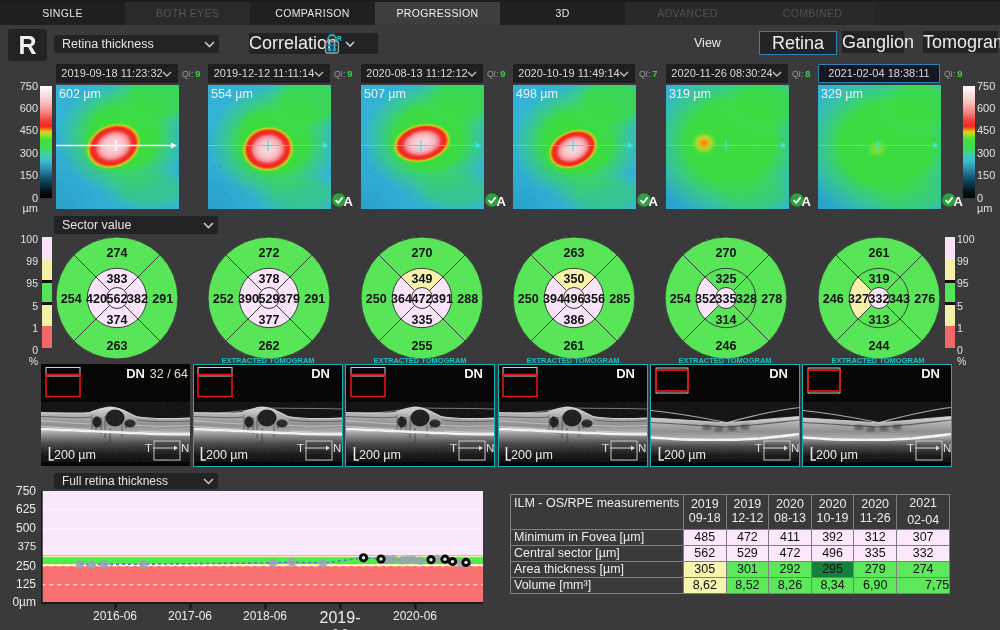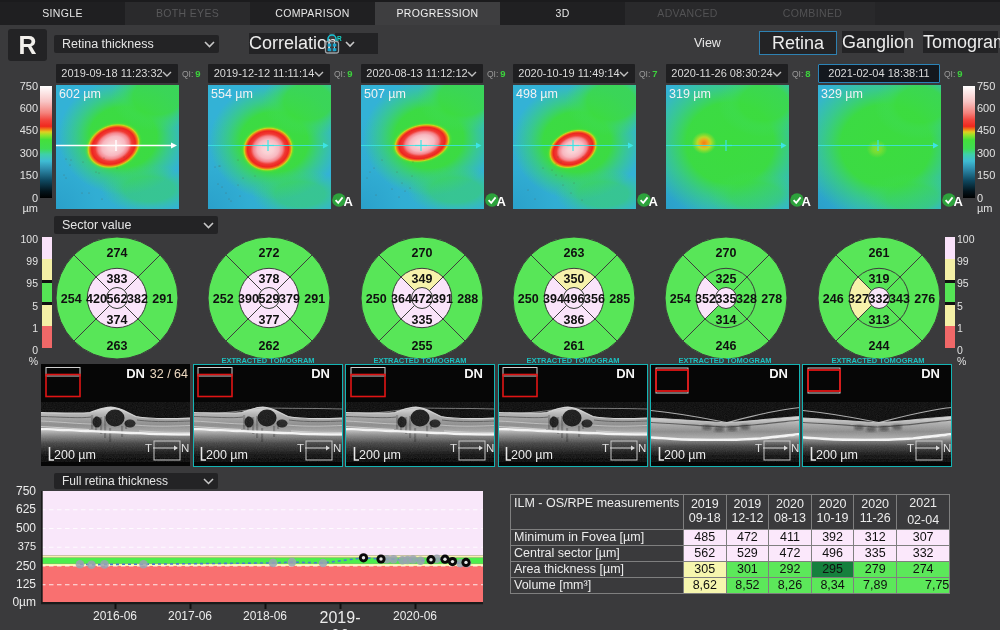--- a/index.html
+++ b/index.html
@@ -964,17 +964,17 @@
           <td style="background:#15803d;color:#101010;text-align:center;">295</td>
           <td style="background:#5ce85a;color:#101010;text-align:center;">279</td>
           <td style="background:#5ce85a;color:#101010;text-align:center;">274</td>
         </tr>
         <tr style="height:16.1px;">
           <td style="padding-left:3px;">Volume [mm³]</td>
           <td style="background:#f6f6ae;color:#101010;text-align:center;">8,62</td>
           <td style="background:#5ce85a;color:#101010;text-align:center;">8,52</td>
           <td style="background:#5ce85a;color:#101010;text-align:center;">8,26</td>
           <td style="background:#5ce85a;color:#101010;text-align:center;">8,34</td>
-          <td style="background:#5ce85a;color:#101010;text-align:center;">7,89</td>
+          <td style="background:#5ce85a;color:#101010;text-align:center;">6,90</td>
           <td style="background:#5ce85a;color:#101010;text-align:center;padding-left:28px;">7,75</td>
         </tr>
       </tbody>
     </table>
 </div>
 </body></html>

